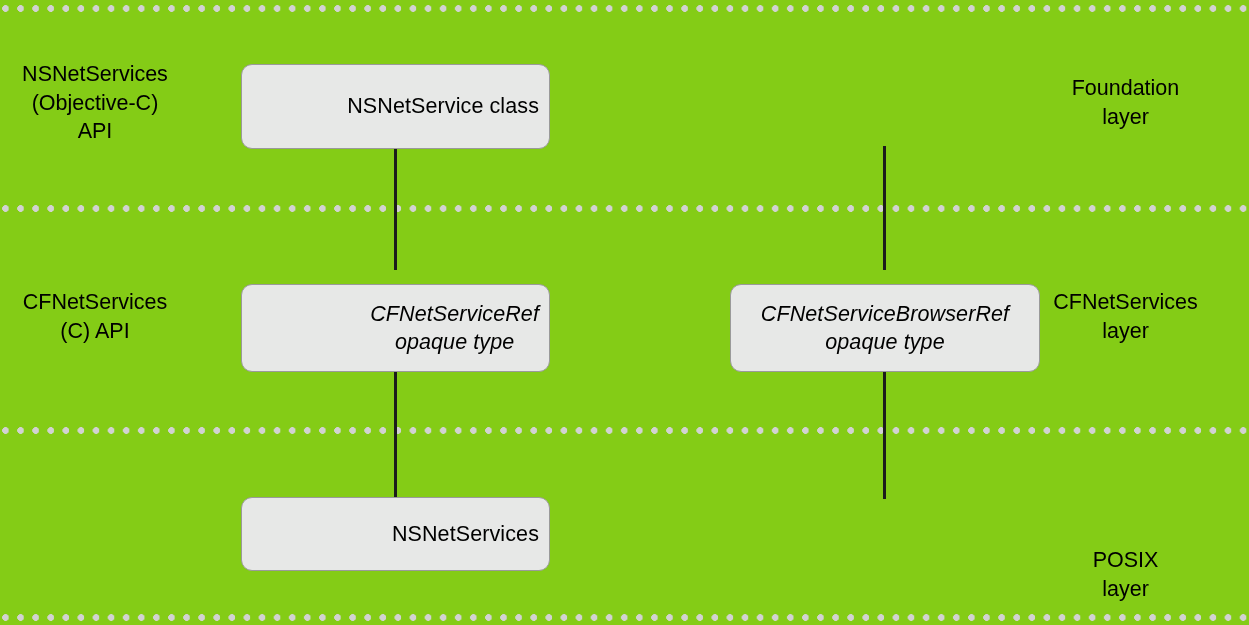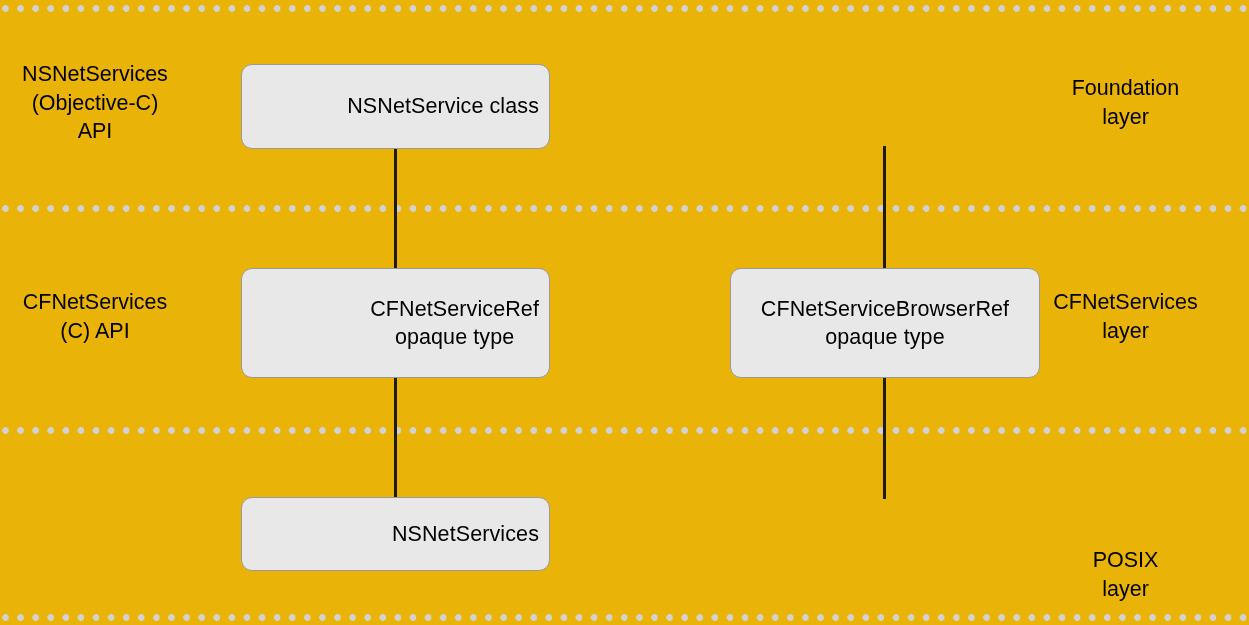--- a/index.html
+++ b/index.html
@@ -9,21 +9,21 @@
     background: #ffffff;
   }
   body {
     font-family: "Liberation Sans", sans-serif;
     -webkit-font-smoothing: antialiased;
   }
   #canvas {
     position: relative;
     width: 1249px;
     height: 625px;
-    background: #eab308;
+    background: #84cc16;
     overflow: hidden;
   }
 
   
   .divider {
     position: absolute;
     left: 0;
     width: 1249px;
     height: 7px;
     background-image: radial-gradient(circle at 3.5px 3.5px, #d2d2d2 3.1px, rgba(255,255,255,0) 3.6px);
@@ -71,21 +71,21 @@
     white-space: pre-line;
   }
 
   
   .axis-left  { left: 0px;   width: 190px; }
   
   .axis-right { left: 1031px; width: 189px; }
 
   
   .row1-box { top: 64px;  height: 85px; }
-  .row2-box { top: 268px; height: 110px; }
+  .row2-box { top: 284px; height: 88px; font-style: italic; }
   .row3-box { top: 497px; height: 74px; }
 
   .col-left  { left: 241px; width: 309px; justify-content: flex-end; }
   .col-right { left: 730px; width: 310px; }
 </style>
 </head>
 <body>
 
 <div id="canvas">
 

